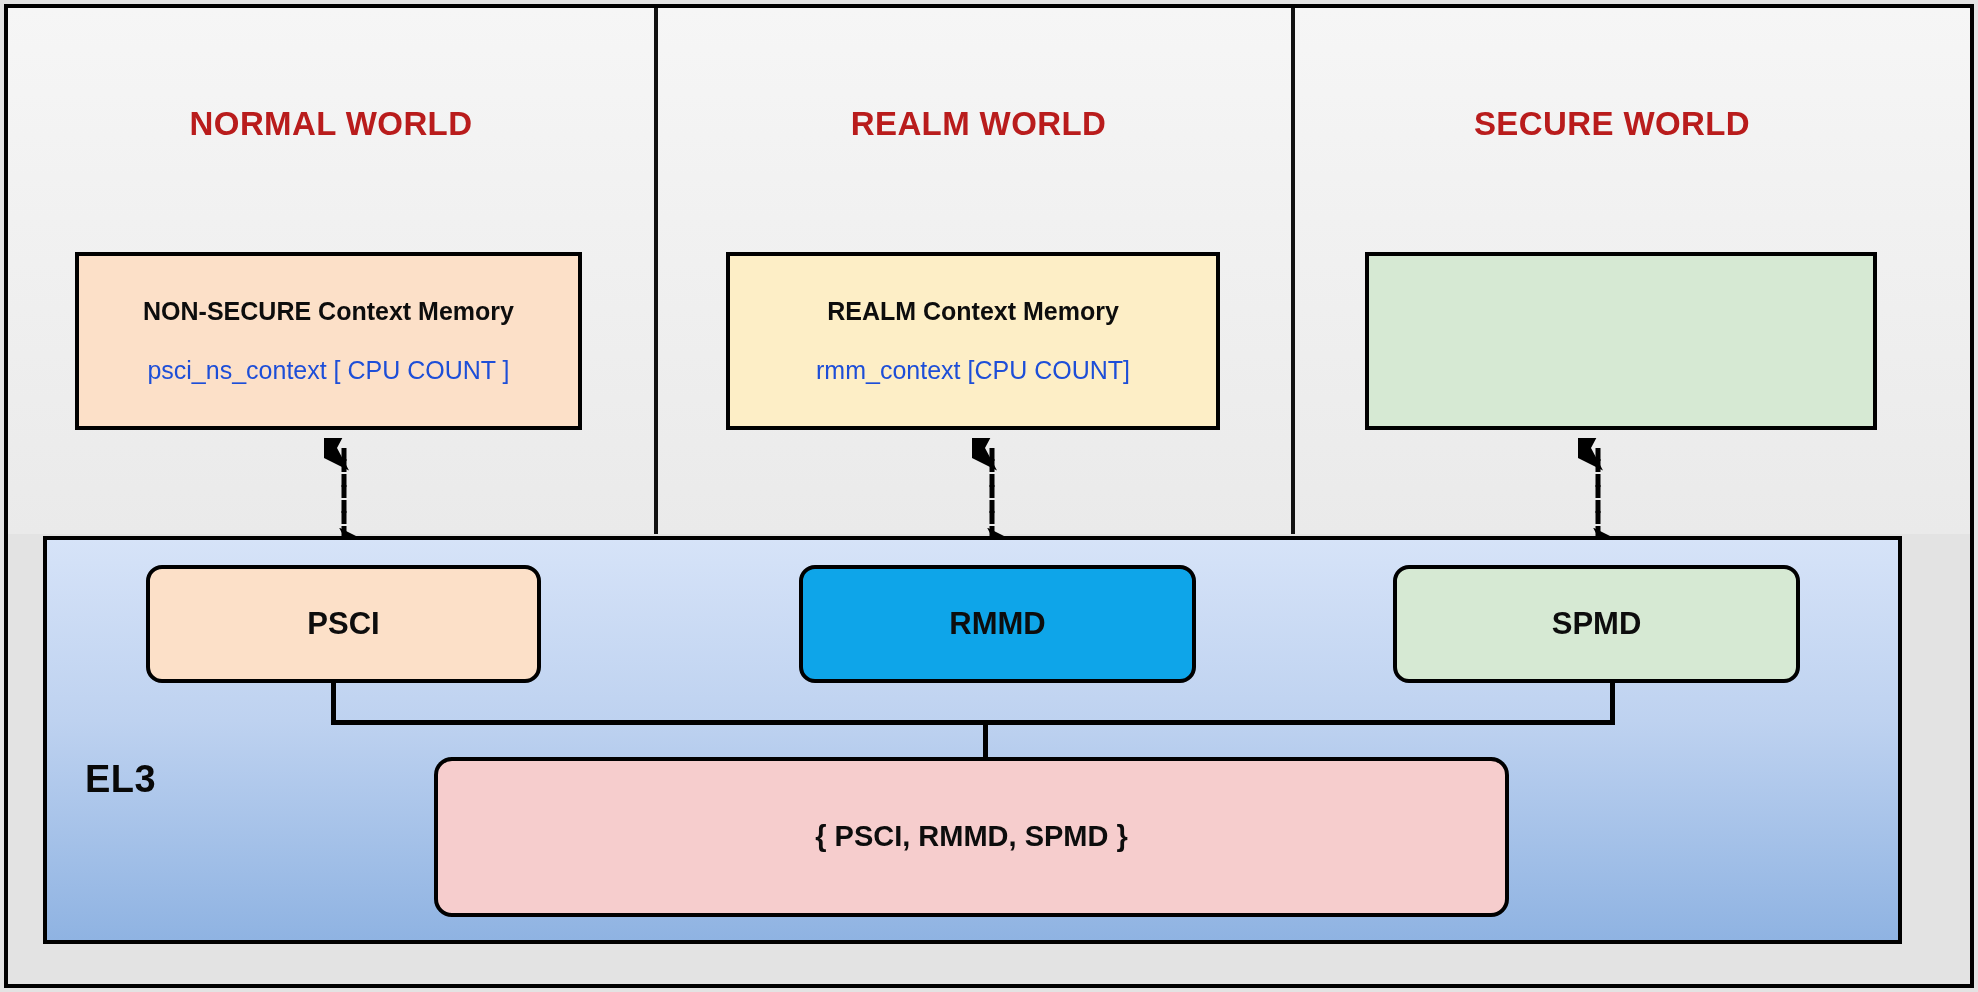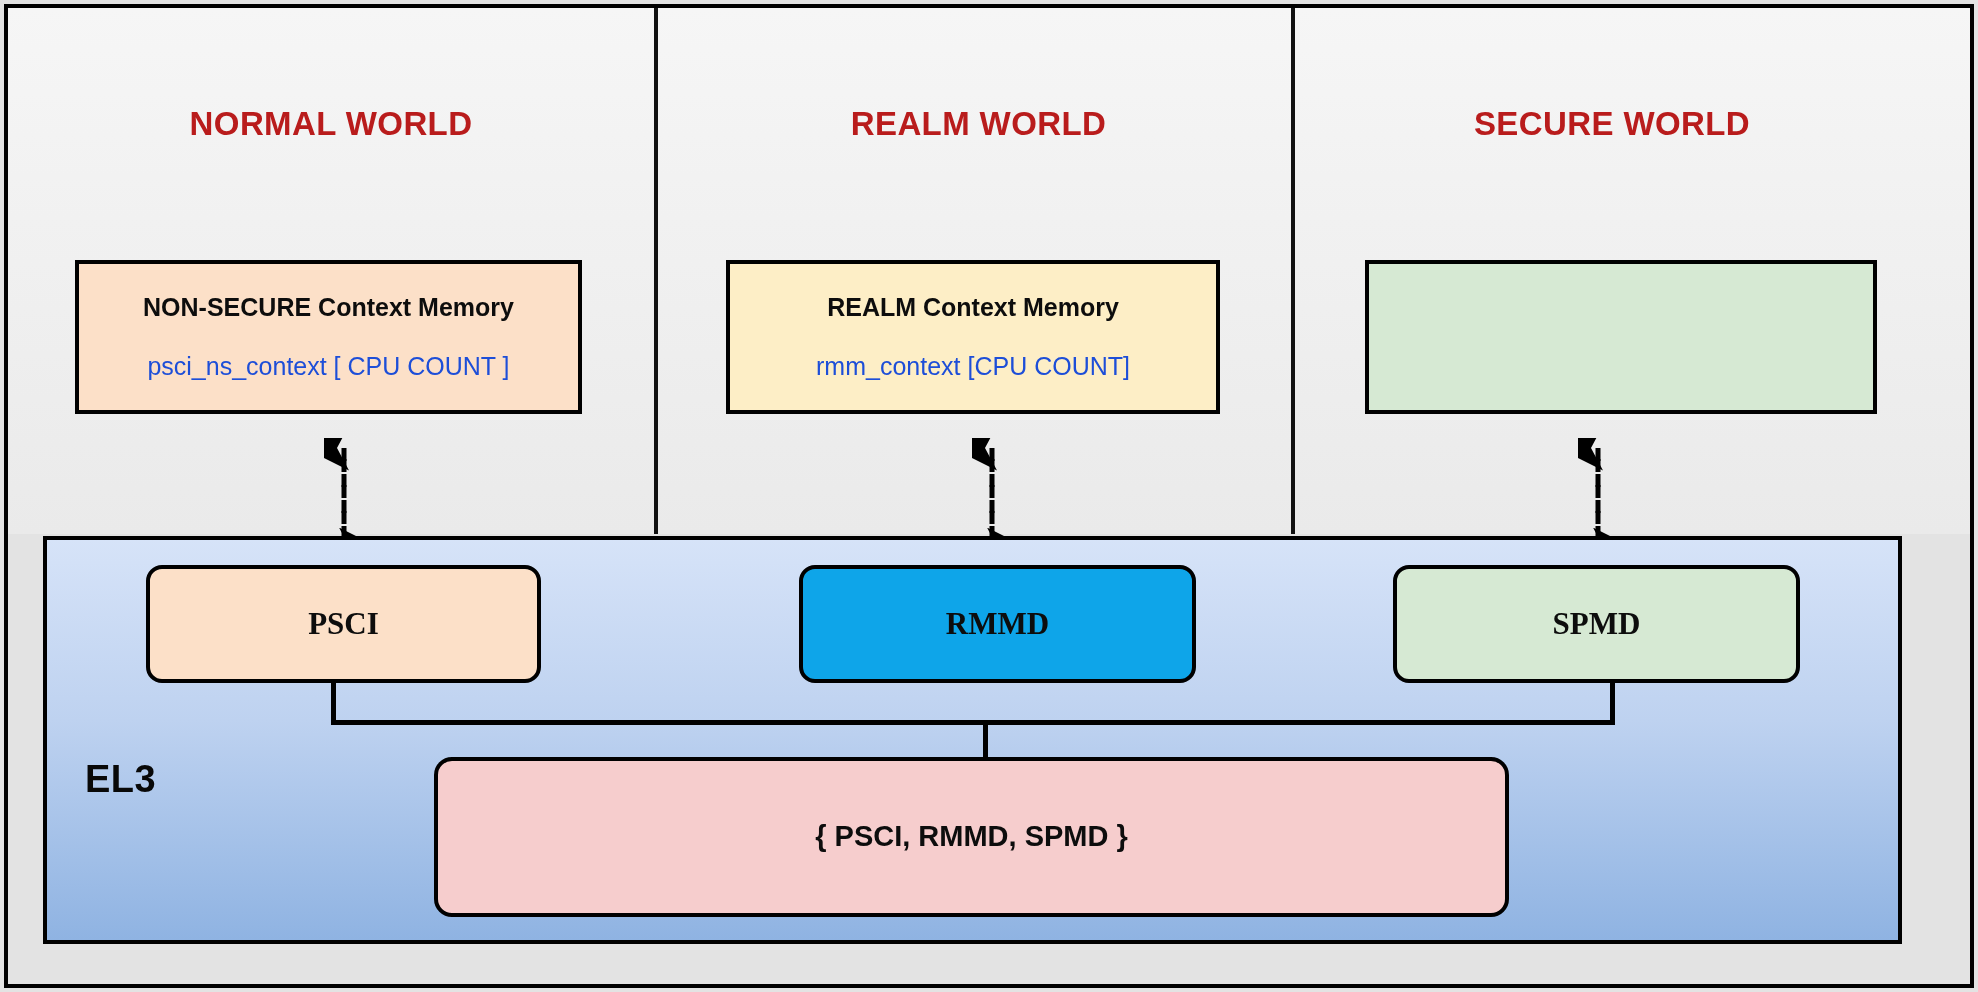--- a/index.html
+++ b/index.html
@@ -59,22 +59,22 @@
   }
   #world-title-normal { left: 8px;    top: 105px; width: 646px; }
   #world-title-realm  { left: 662px;  top: 105px; width: 633px; }
   #world-title-secure { left: 1295px; top: 105px; width: 634px; }
 
   
   .ctx-box {
     position: absolute;
     box-sizing: border-box;
     border: 4px solid #000000;
-    top: 260px;
-    height: 154px;
+    top: 252px;
+    height: 178px;
     display: flex;
     flex-direction: column;
     align-items: center;
     justify-content: center;
     text-align: center;
   }
   #ctx-box-ns    { left: 75px;   width: 507px; background: #fce0c8; }
   #ctx-box-realm { left: 726px;  width: 494px; background: #fdeec6; }
   #ctx-box-secure{ left: 1365px; width: 512px; background: #d6e9d3; }
 
@@ -128,21 +128,20 @@
     border: 4px solid #000000;
     border-radius: 16px;
     top: 565px;
     height: 118px;
     display: flex;
     align-items: center;
     justify-content: center;
     font-size: 31px;
     font-weight: bold;
     color: #0d0d0d;
-    font-family: Liberation Serif, serif;
   }
   #dispatcher-psci { left: 146px;  width: 395px; background: #fce0c8; }
   #dispatcher-rmmd { left: 799px;  width: 397px; background: #0ea5e9; }
   #dispatcher-spmd { left: 1393px; width: 407px; background: #d6e9d3; }
 
   
   .connector {
     position: absolute;
     background: #000000;
   }

